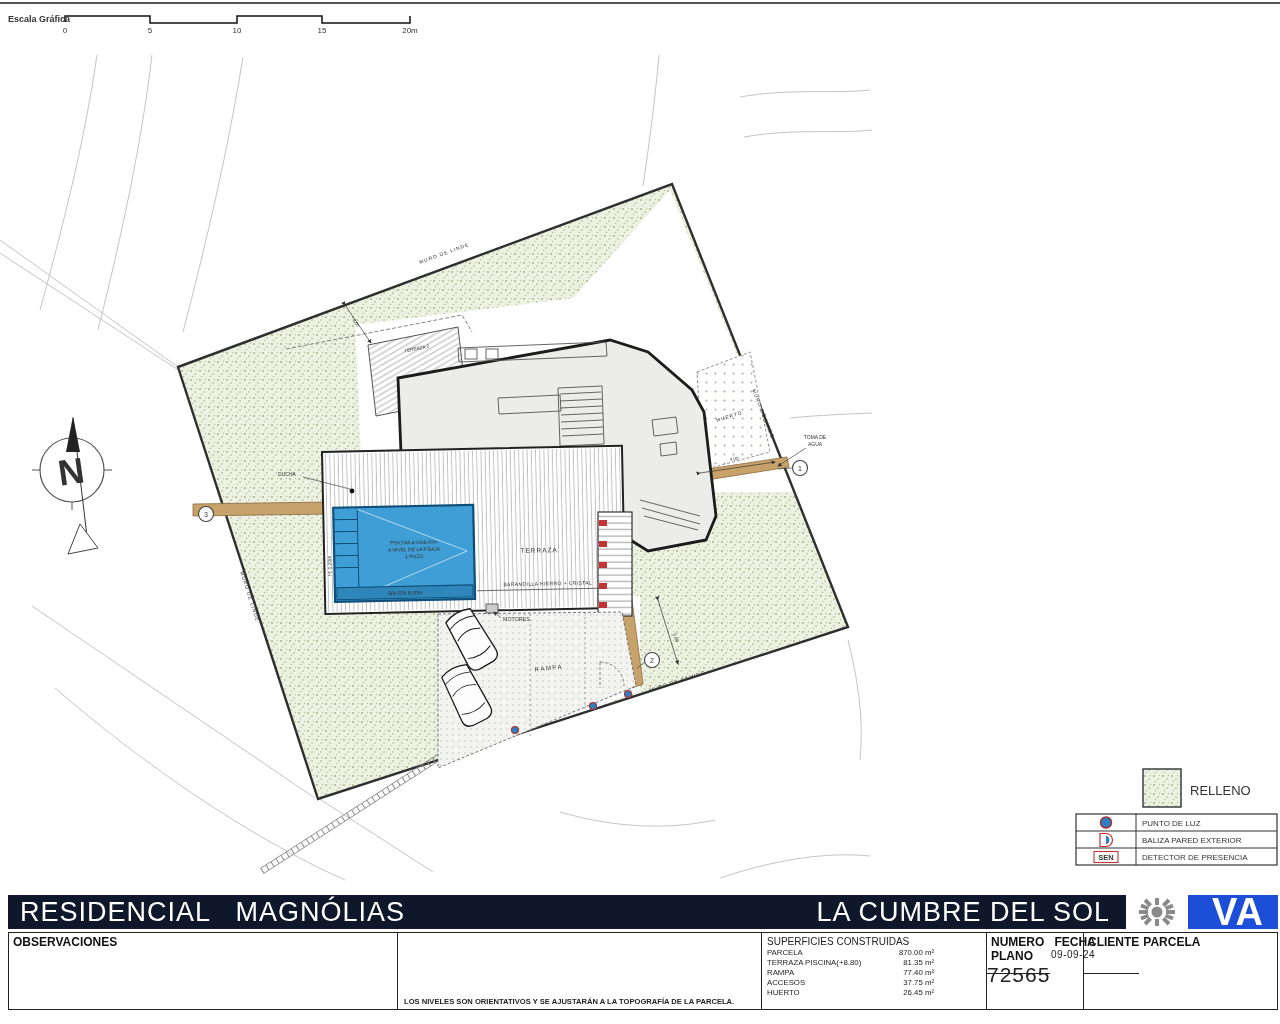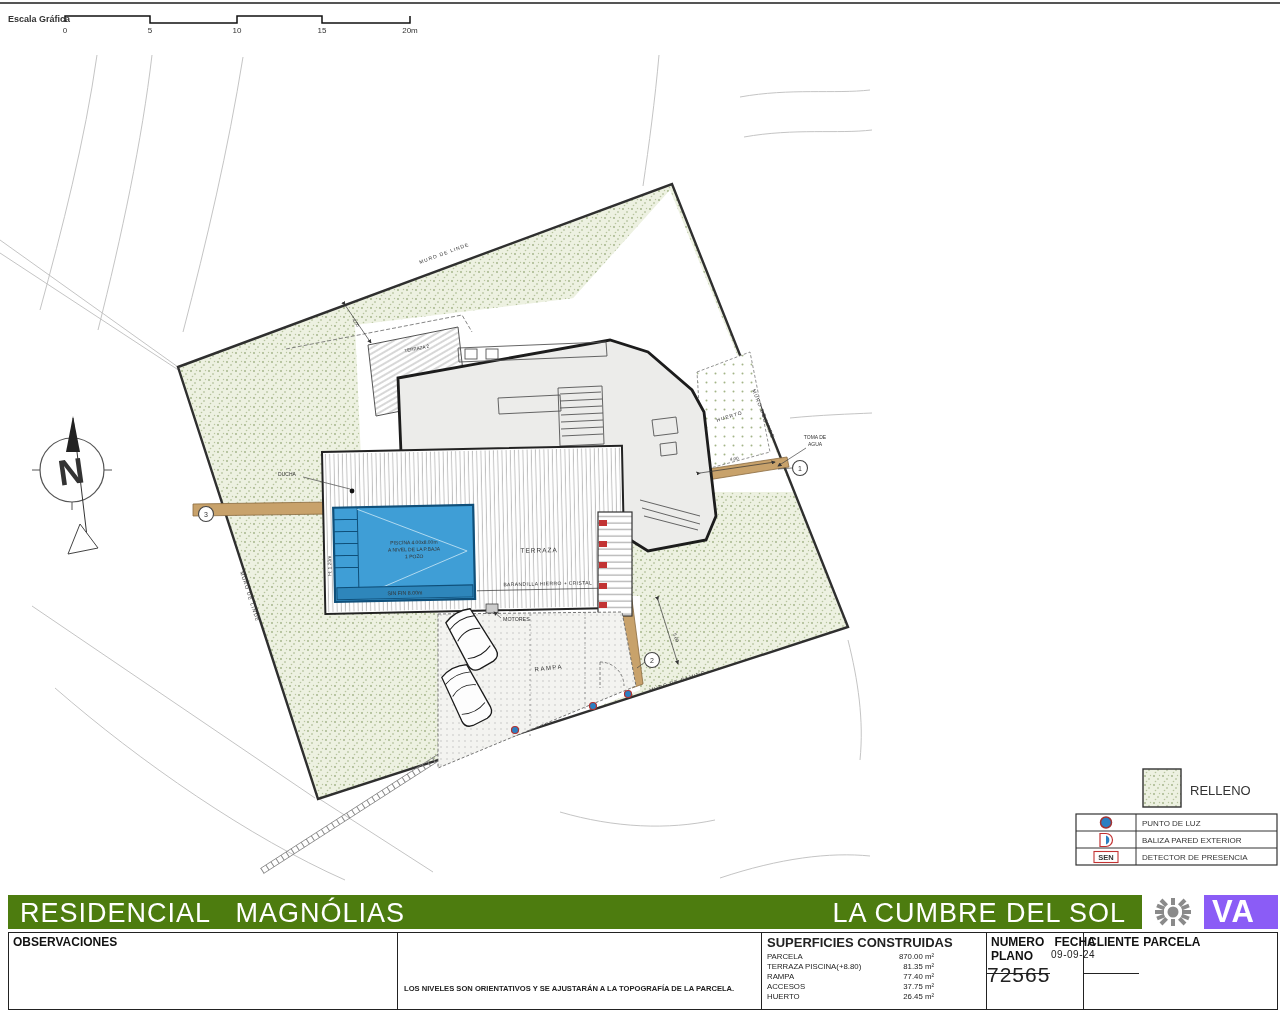--- a/index.html
+++ b/index.html
@@ -5,37 +5,37 @@
   html,body{margin:0;padding:0}
   body{width:1280px;height:1024px;position:relative;background:#fff;overflow:hidden;
        font-family:"Liberation Sans",sans-serif;color:#222}
   .top-rule{position:absolute;top:2px;left:0;width:1280px;border-top:2px solid #555}
   svg.plan{position:absolute;top:0;left:0}
   svg text{font-family:"Liberation Sans",sans-serif;fill:#333}
 
   
   .tblock{position:absolute;top:895px;left:8px;right:2px}
   .banner{display:flex;height:34px}
-  .banner-main{flex:1;background:#4d7c0f;color:#fff;display:flex;align-items:flex-end;
-               justify-content:space-between;padding:0 12px}
+  .banner-main{flex:1;background:#0f172a;color:#fff;display:flex;align-items:center;
+               justify-content:space-between;padding:16px 12px}
   .t-project{font-size:27px;letter-spacing:1px;white-space:pre}
   .t-location{font-size:27px;letter-spacing:1px;margin-right:4px}
   .logo-box{width:56px;background:#fff;margin:0 3px;display:flex;align-items:center;justify-content:center}
-  .logo-va{width:66px;background:#8b5cf6;color:#fff;font-size:31px;font-weight:bold;
-           display:flex;align-items:center;overflow:hidden;padding-left:8px;letter-spacing:1px}
+  .logo-va{width:66px;background:#1d4ed8;color:#fff;font-size:38px;font-weight:bold;
+           display:flex;align-items:center;overflow:hidden;padding-left:24px;letter-spacing:1px}
   .info{display:flex;border:1.5px solid #222;margin-top:3px;height:76px;background:#fff}
   .cell{border-right:1.4px solid #222;position:relative;box-sizing:border-box}
   .obs{width:389px}
   .notes{flex:1}
   .sup{width:225px;padding:2px 0 0 5px}
   .numf{width:97px;display:flex;flex-direction:row}
   .clip{width:193px;border-right:none;display:flex;flex-direction:row}
   .microlabel{font-size:12px;font-weight:bold;color:#111;display:block;padding:2px 0 0 4px}
-  .note-text{position:absolute;left:6px;bottom:16px;font-size:7.6px;font-weight:bold;white-space:nowrap}
-  .sup-h{font-size:13px;font-weight:bold;line-height:1.3}
+  .note-text{position:absolute;left:6px;bottom:3px;font-size:7.6px;font-weight:bold;white-space:nowrap}
+  .sup-h{font-size:10px;font-weight:normal;line-height:1.3}
   .sup-row{display:flex;font-size:7.8px;line-height:1.28}
   .sup-lab{flex:1}
   .sup-val{width:64px;text-align:right;margin-right:52px}
   .half-top{height:41px;border-bottom:1.4px solid #222;box-sizing:border-box}
   .half-bot{flex:1}
   .num-val{text-align:right;font-size:21px;line-height:1.1;letter-spacing:1px}
   .fec-val{text-align:center;font-size:10px;margin-top:0;letter-spacing:.5px}
 </style>
 </head>
 <body>

